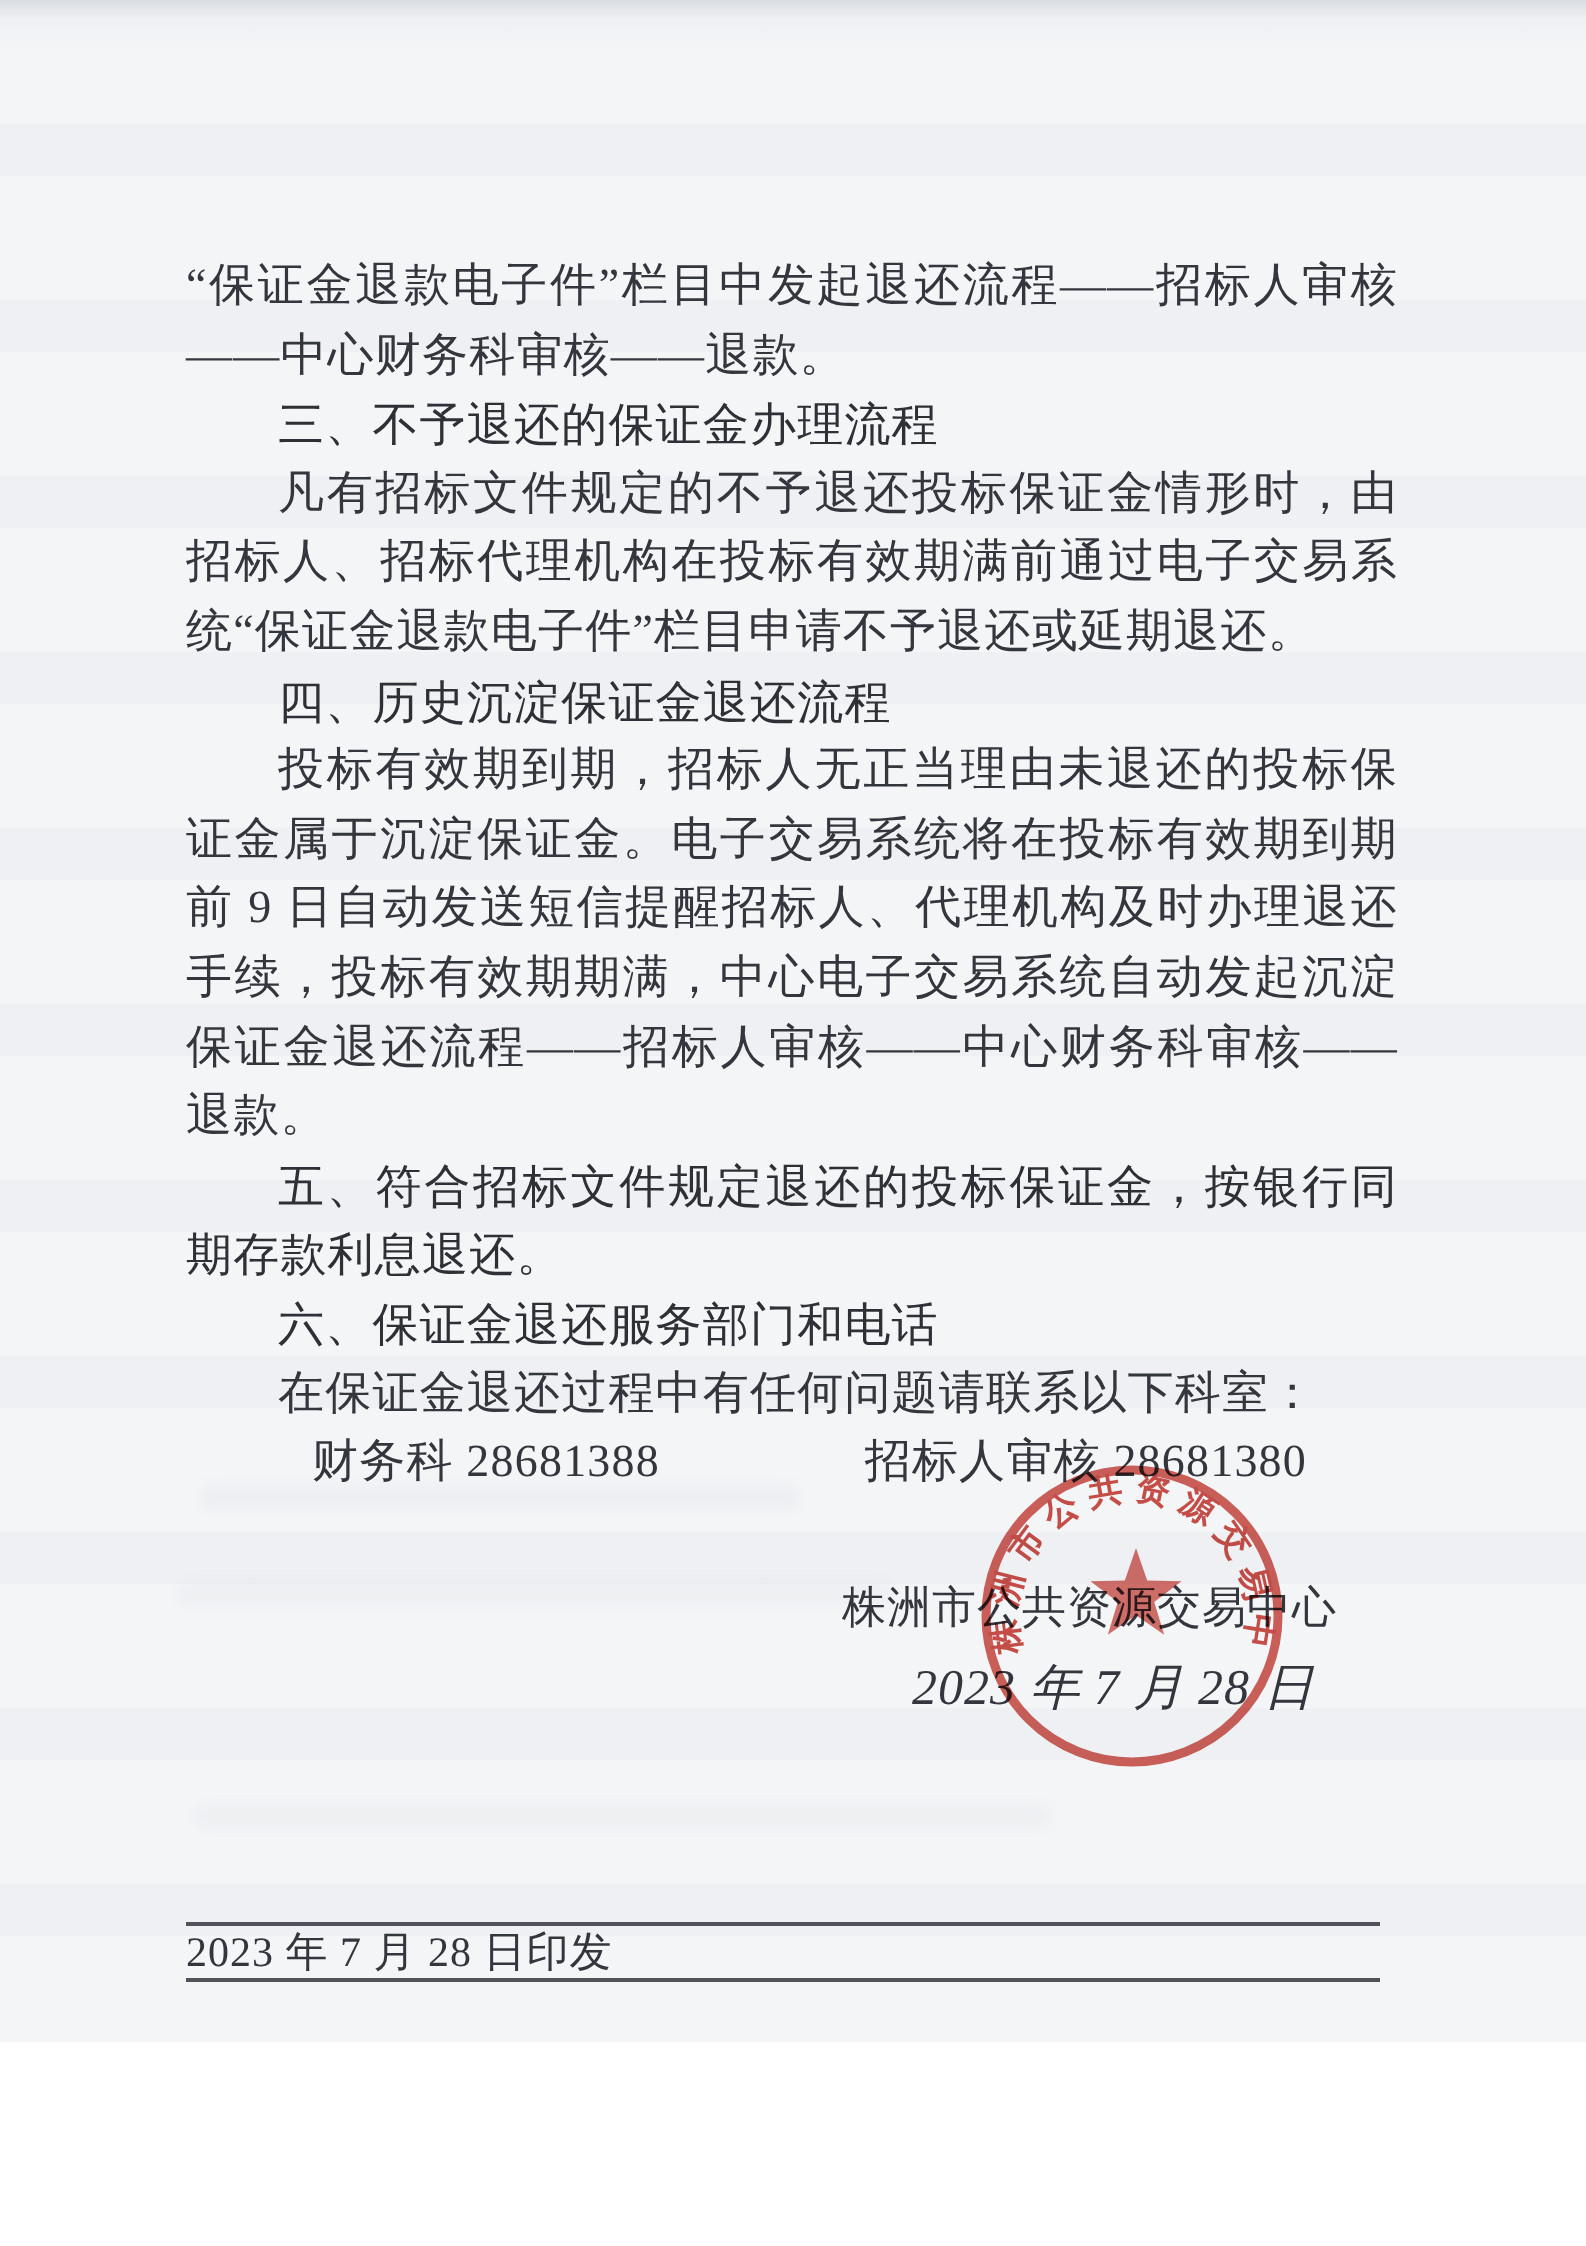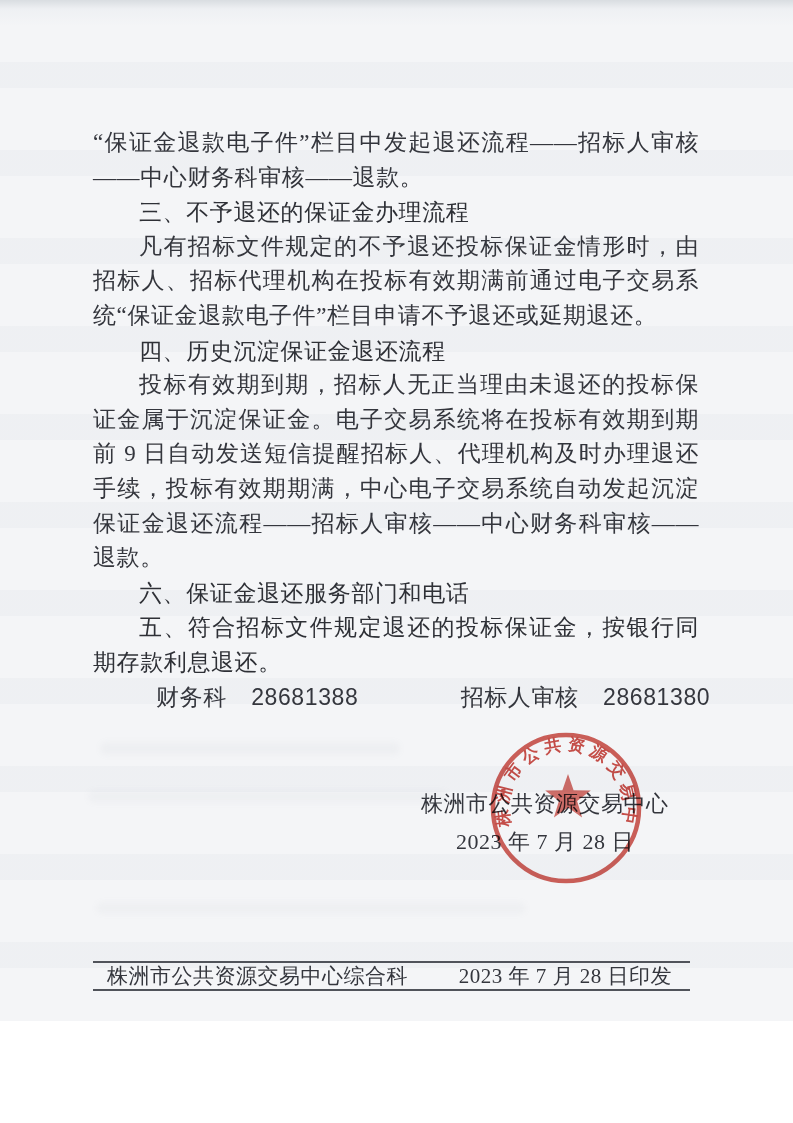--- a/index.html
+++ b/index.html
@@ -28,29 +28,29 @@
   .doc-body p{margin:0;}
   .indent{text-indent:2em;}
   .heading{
     margin:0;text-indent:2em;
     font-family:"Liberation Sans","DejaVu Sans",sans-serif;
     font-weight:400;color:#2e3036;
   }
   .contact-row{margin:0;white-space:nowrap;}
   .contact-row .dept{margin-left:63px;}
   .contact-row .dept.second{margin-left:96px;}
-  .contact-row .phone{margin-left:18px;font-family:Liberation Sans, sans-serif;}
+  .contact-row .phone{font-family:Liberation Serif, serif;}
 
   .signature-org{
     position:absolute;left:421px;top:789px;
     font-size:22px;letter-spacing:.5px;white-space:nowrap;z-index:3;
   }
   .signature-date{
     position:absolute;left:456px;top:827px;
-    font-size:22px;letter-spacing:.5px;white-space:nowrap;z-index:3;
+    font-size:25px;letter-spacing:.5px;white-space:nowrap;z-index:3;font-style:italic;
   }
 
   .seal{
     position:absolute;left:486px;top:728px;width:160px;height:160px;
     z-index:4;mix-blend-mode:multiply;opacity:.92;
   }
   .seal text{
     font-family:"Liberation Sans","DejaVu Sans",sans-serif;
     font-size:17px;letter-spacing:5px;fill:#c9413a;font-weight:600;
   }
@@ -78,22 +78,23 @@
   <div class="smudge s1"></div>
   <div class="smudge s2"></div>
   <div class="smudge s3"></div>
 
   <div class="doc-body">
     <p>“保证金退款电子件”栏目中发起退还流程——招标人审核——中心财务科审核——退款。</p>
     <p class="heading">三、不予退还的保证金办理流程</p>
     <p class="indent">凡有招标文件规定的不予退还投标保证金情形时，由招标人、招标代理机构在投标有效期满前通过电子交易系统“保证金退款电子件”栏目申请不予退还或延期退还。</p>
     <p class="heading">四、历史沉淀保证金退还流程</p>
     <p class="indent">投标有效期到期，招标人无正当理由未退还的投标保证金属于沉淀保证金。电子交易系统将在投标有效期到期前 9 日自动发送短信提醒招标人、代理机构及时办理退还手续，投标有效期期满，中心电子交易系统自动发起沉淀保证金退还流程——招标人审核——中心财务科审核——退款。</p>
+    <p class="heading">五、符合招标文件规定退还的投标保证金，按银行同期存款利息退还。</p>
     <p class="heading">六、保证金退还服务部门和电话</p>
-    <p class="heading">五、符合招标文件规定退还的投标保证金，按银行同期存款利息退还。</p>
+    <p class="indent">在保证金退还过程中有任何问题请联系以下科室：</p>
     <p class="contact-row">
       <span class="dept">财务科</span>
       <span class="phone">28681388</span>
       <span class="dept second">招标人审核</span>
       <span class="phone">28681380</span>
     </p>
   </div>
 
   <div class="signature-org">株洲市公共资源交易中心</div>
   <div class="signature-date">2023 年 7 月 28 日</div>
@@ -103,19 +104,18 @@
       <path id="sealArc" d="M 25.5 99.8 A 58 58 0 1 1 134.5 99.8" fill="none"></path>
     </defs>
     <circle cx="80" cy="80" r="73" fill="none" stroke="#c9413a" stroke-width="4.5" opacity=".9"></circle>
     <text>
       <textPath href="#sealArc" startOffset="2">株洲市公共资源交易中心</textPath>
     </text>
     <polygon points="82,46 87.6,62.2 104.8,62.6 91.1,73 96.1,89.4 82,79.6 67.9,89.4 72.9,73 59.2,62.6 76.4,62.2" fill="#cc4a42" opacity=".85"></polygon>
   </svg>
 
   <div class="footer-bar">
-    <span class="left">株洲市公共资源交易中心综合科</span>
     <span class="right">2023 年 7 月 28 日印发</span>
   </div>
 
   <div class="page-number">— 2 —</div>
 
 </div>
 
 </body></html>

